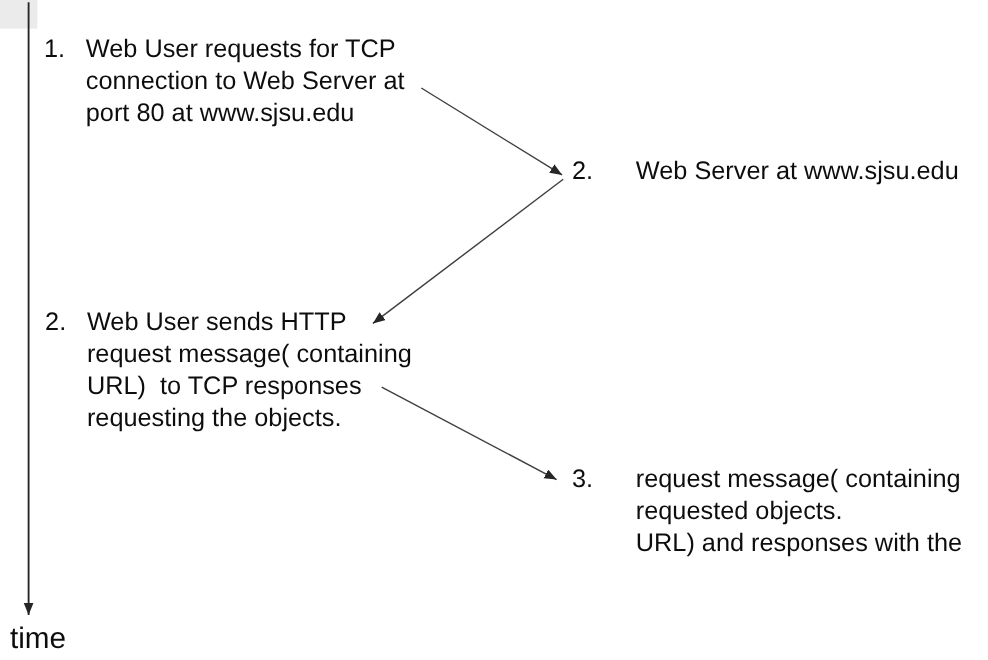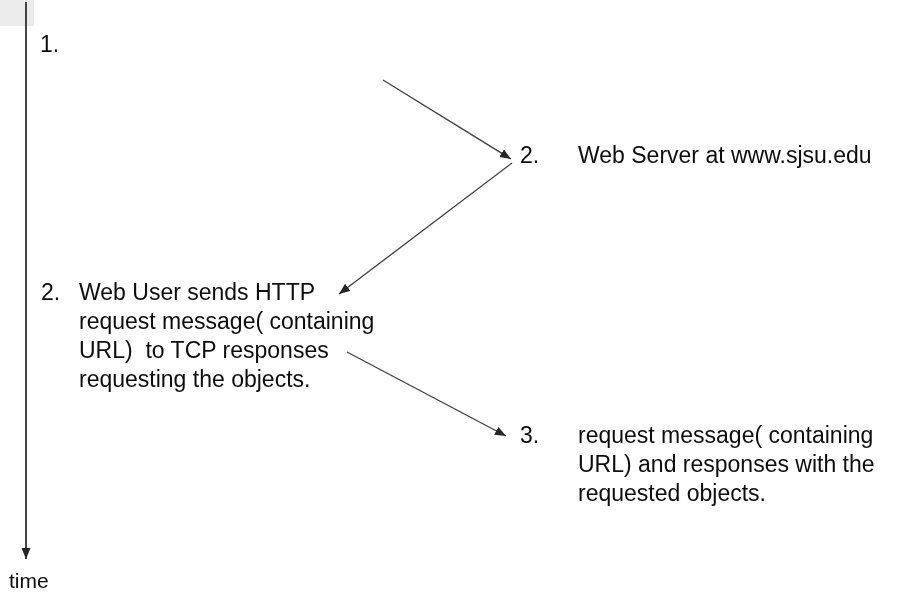--- a/index.html
+++ b/index.html
@@ -34,21 +34,21 @@
   .line { white-space: pre; }
 
   .s1 { left: 40px;  top: 30px;  }
   .s2 { left: 520px; top: 141px; }
   .s3 { left: 41px;  top: 278px; }
   .s4 { left: 520px; top: 421px; }
 
   .time-label {
     position: absolute;
     left: 9px; top: 566px;
-    font-size: 21px;
+    font-size: 27px;
     line-height: 29px;
   }
 </style>
 </head>
 <body>
 
 <div class="canvas">
 
   <div class="artifact"></div>
 
@@ -59,20 +59,25 @@
       </marker>
     </defs>
     <line class="axis-line" x1="26" y1="2" x2="26" y2="559" marker-end="url(#ah)"></line>
     <line class="conn-line" x1="383" y1="80" x2="511" y2="159" marker-end="url(#ah)"></line>
     <line class="conn-line" x1="512" y1="163" x2="339" y2="294" marker-end="url(#ah)"></line>
     <line class="conn-line" x1="347" y1="352" x2="506" y2="436" marker-end="url(#ah)"></line>
   </svg>
 
   <div class="step s1">
     <span class="num">1.</span>
+    <div class="lines">
+      <div class="line">Web User requests for TCP</div>
+      <div class="line">connection to Web Server at</div>
+      <div class="line">port 80 at www.sjsu.edu</div>
+    </div>
   </div>
 
   <div class="step right s2">
     <span class="num">2.</span>
     <div class="lines">
       <div class="line">Web Server at www.sjsu.edu</div>
     </div>
   </div>
 
   <div class="step s3">
@@ -82,20 +87,20 @@
       <div class="line">request message( containing</div>
       <div class="line">URL)  to TCP responses</div>
       <div class="line">requesting the objects.</div>
     </div>
   </div>
 
   <div class="step right s4">
     <span class="num">3.</span>
     <div class="lines">
       <div class="line">request message( containing</div>
+      <div class="line">requested objects.</div>
       <div class="line">URL) and responses with the</div>
-      <div class="line">requested objects.</div>
     </div>
   </div>
 
   <div class="time-label">time</div>
 
 </div>
 
 </body></html>

